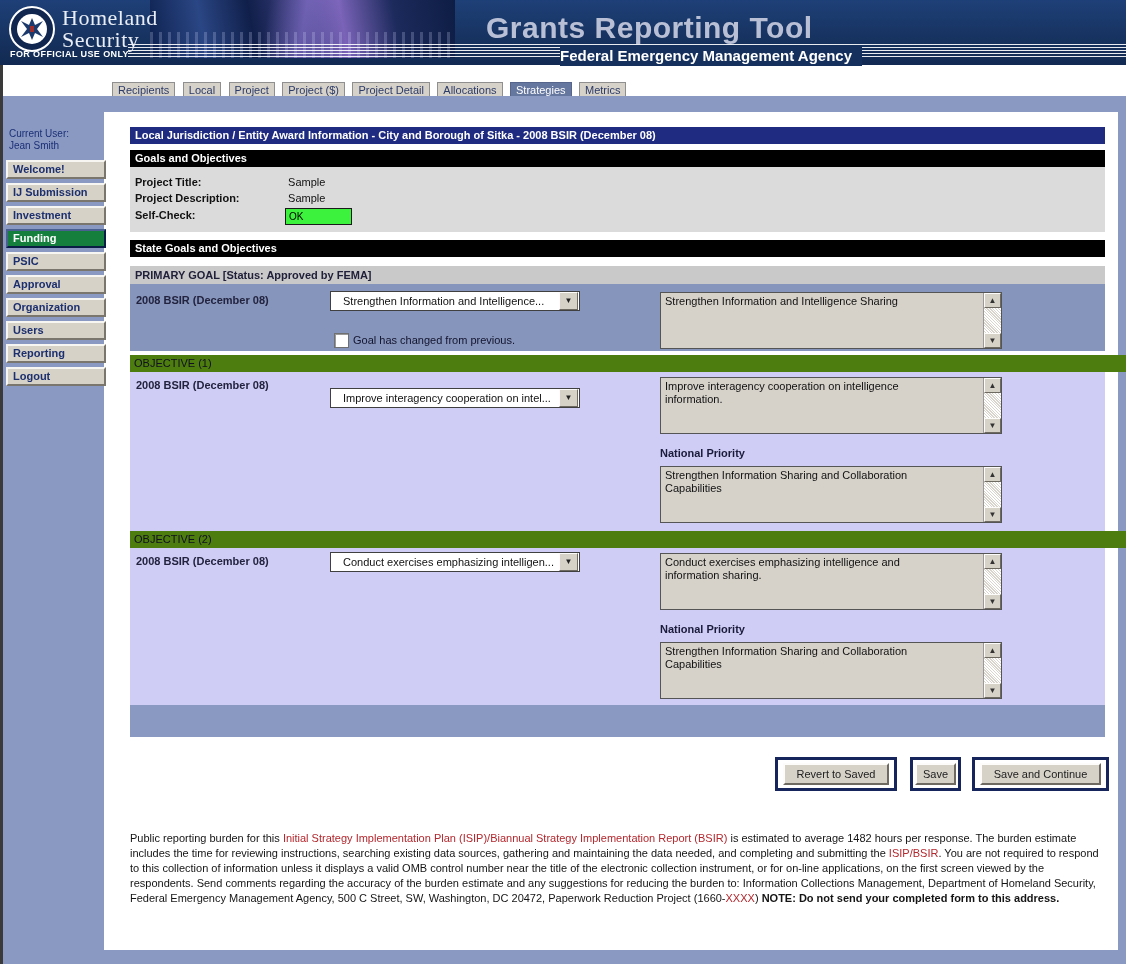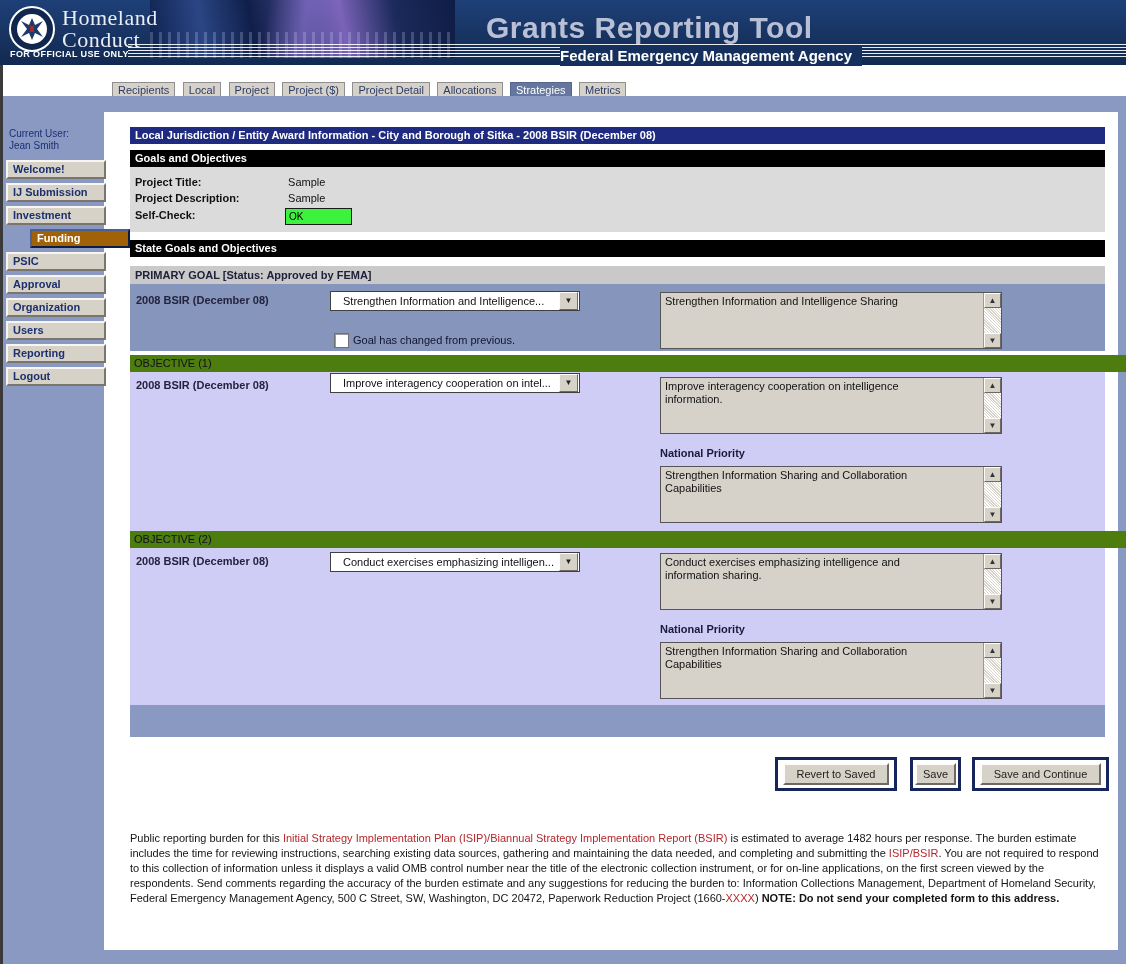--- a/index.html
+++ b/index.html
@@ -39,23 +39,23 @@
   .left-edge{position:absolute;left:0;top:65px;width:3px;height:899px;background:#3a3a3a;}
 
   
   .cu{position:absolute;left:9px;top:128px;font-size:10px;color:#1b2f76;line-height:12px;}
   .menu{position:absolute;left:6px;top:160px;width:100px;}
   .sbtn{box-sizing:border-box;width:100px;height:19px;background:#d6d2c8;
         border-top:2px solid #f8f6f2;border-left:2px solid #f8f6f2;
         border-right:2px solid #7a766e;border-bottom:2px solid #7a766e;
         color:#1c2f6e;font-weight:bold;font-size:11px;line-height:14px;
         padding-left:5px;margin-bottom:4px;cursor:pointer;}
-  .sbtn.sel{background:#a16207;color:#ffffff;
+  .sbtn.sel{background:#15803d;color:#ffffff;
         border-top-color:#4a6091;border-left-color:#4a6091;
-        border-right-color:#0a1d45;border-bottom-color:#0a1d45;margin-left:24px;}
+        border-right-color:#0a1d45;border-bottom-color:#0a1d45;}
 
   
   .cbar{position:absolute;left:130px;width:975px;box-sizing:border-box;
         color:#ffffff;font-weight:bold;font-size:11px;padding-left:5px;}
   .bar-navy{top:127px;height:17px;line-height:17px;background:#1e2b80;}
   .bar-black1{top:150px;height:17px;line-height:17px;background:#000000;}
   .bar-black2{top:240px;height:17px;line-height:17px;background:#000000;}
 
   .panel-gray{position:absolute;left:130px;top:167px;width:975px;height:65px;background:#dbdbdb;}
   .pg-row{position:absolute;left:5px;font-size:11px;color:#111;}
@@ -121,21 +121,21 @@
     <div class="collage"></div>
     <div class="stripes"></div>
     <svg class="seal" width="46" height="46" viewBox="0 0 46 46">
       <circle cx="23" cy="23" r="22" fill="#10264f" stroke="#ffffff" stroke-width="2"></circle>
       <circle cx="23" cy="23" r="15" fill="#ffffff"></circle>
       <path d="M23 12 L26 19 L34 15 L28 23 L34 31 L26 27 L23 34 L20 27 L12 31 L18 23 L12 15 L20 19 Z" fill="#1b3a6b"></path>
       <rect x="21" y="20" width="4" height="6" fill="#9c2b2b"></rect>
     </svg>
     <div class="hs-text">
       <div>Homeland</div>
-      <div>Conduct</div>
+      <div>Security</div>
     </div>
     <div class="fouo">FOR OFFICIAL USE ONLY</div>
     <div class="grt">Grants Reporting Tool</div>
     <div class="fema">Federal Emergency Management Agency</div>
   </div>
 
   <div class="tabs">
     <span class="tab">Recipients</span>
     <span class="tab">Local</span>
     <span class="tab">Project</span>
@@ -204,21 +204,21 @@
         <div class="ta-btn">▲</div>
         <div class="ta-track"></div>
         <div class="ta-btn">▼</div>
       </div>
     </div>
   </div>
 
   <div class="obj-hd" style="top:355px;">OBJECTIVE (1)</div>
   <div class="row-lav" style="top:372px;height:159px;">
     <div class="period" style="top:7px;">2008 BSIR (December 08)</div>
-    <div class="dd" style="left:200px;top:1px;">
+    <div class="dd" style="left:200px;top:16px;">
       <span class="dd-text">Improve interagency cooperation on intel...</span>
       <span class="dd-btn">▼</span>
     </div>
     <div class="ta" style="left:530px;top:5px;">
       <div class="ta-text">Improve interagency cooperation on intelligence information.</div>
       <div class="ta-scroll">
         <div class="ta-btn">▲</div>
         <div class="ta-track"></div>
         <div class="ta-btn">▼</div>
       </div>

